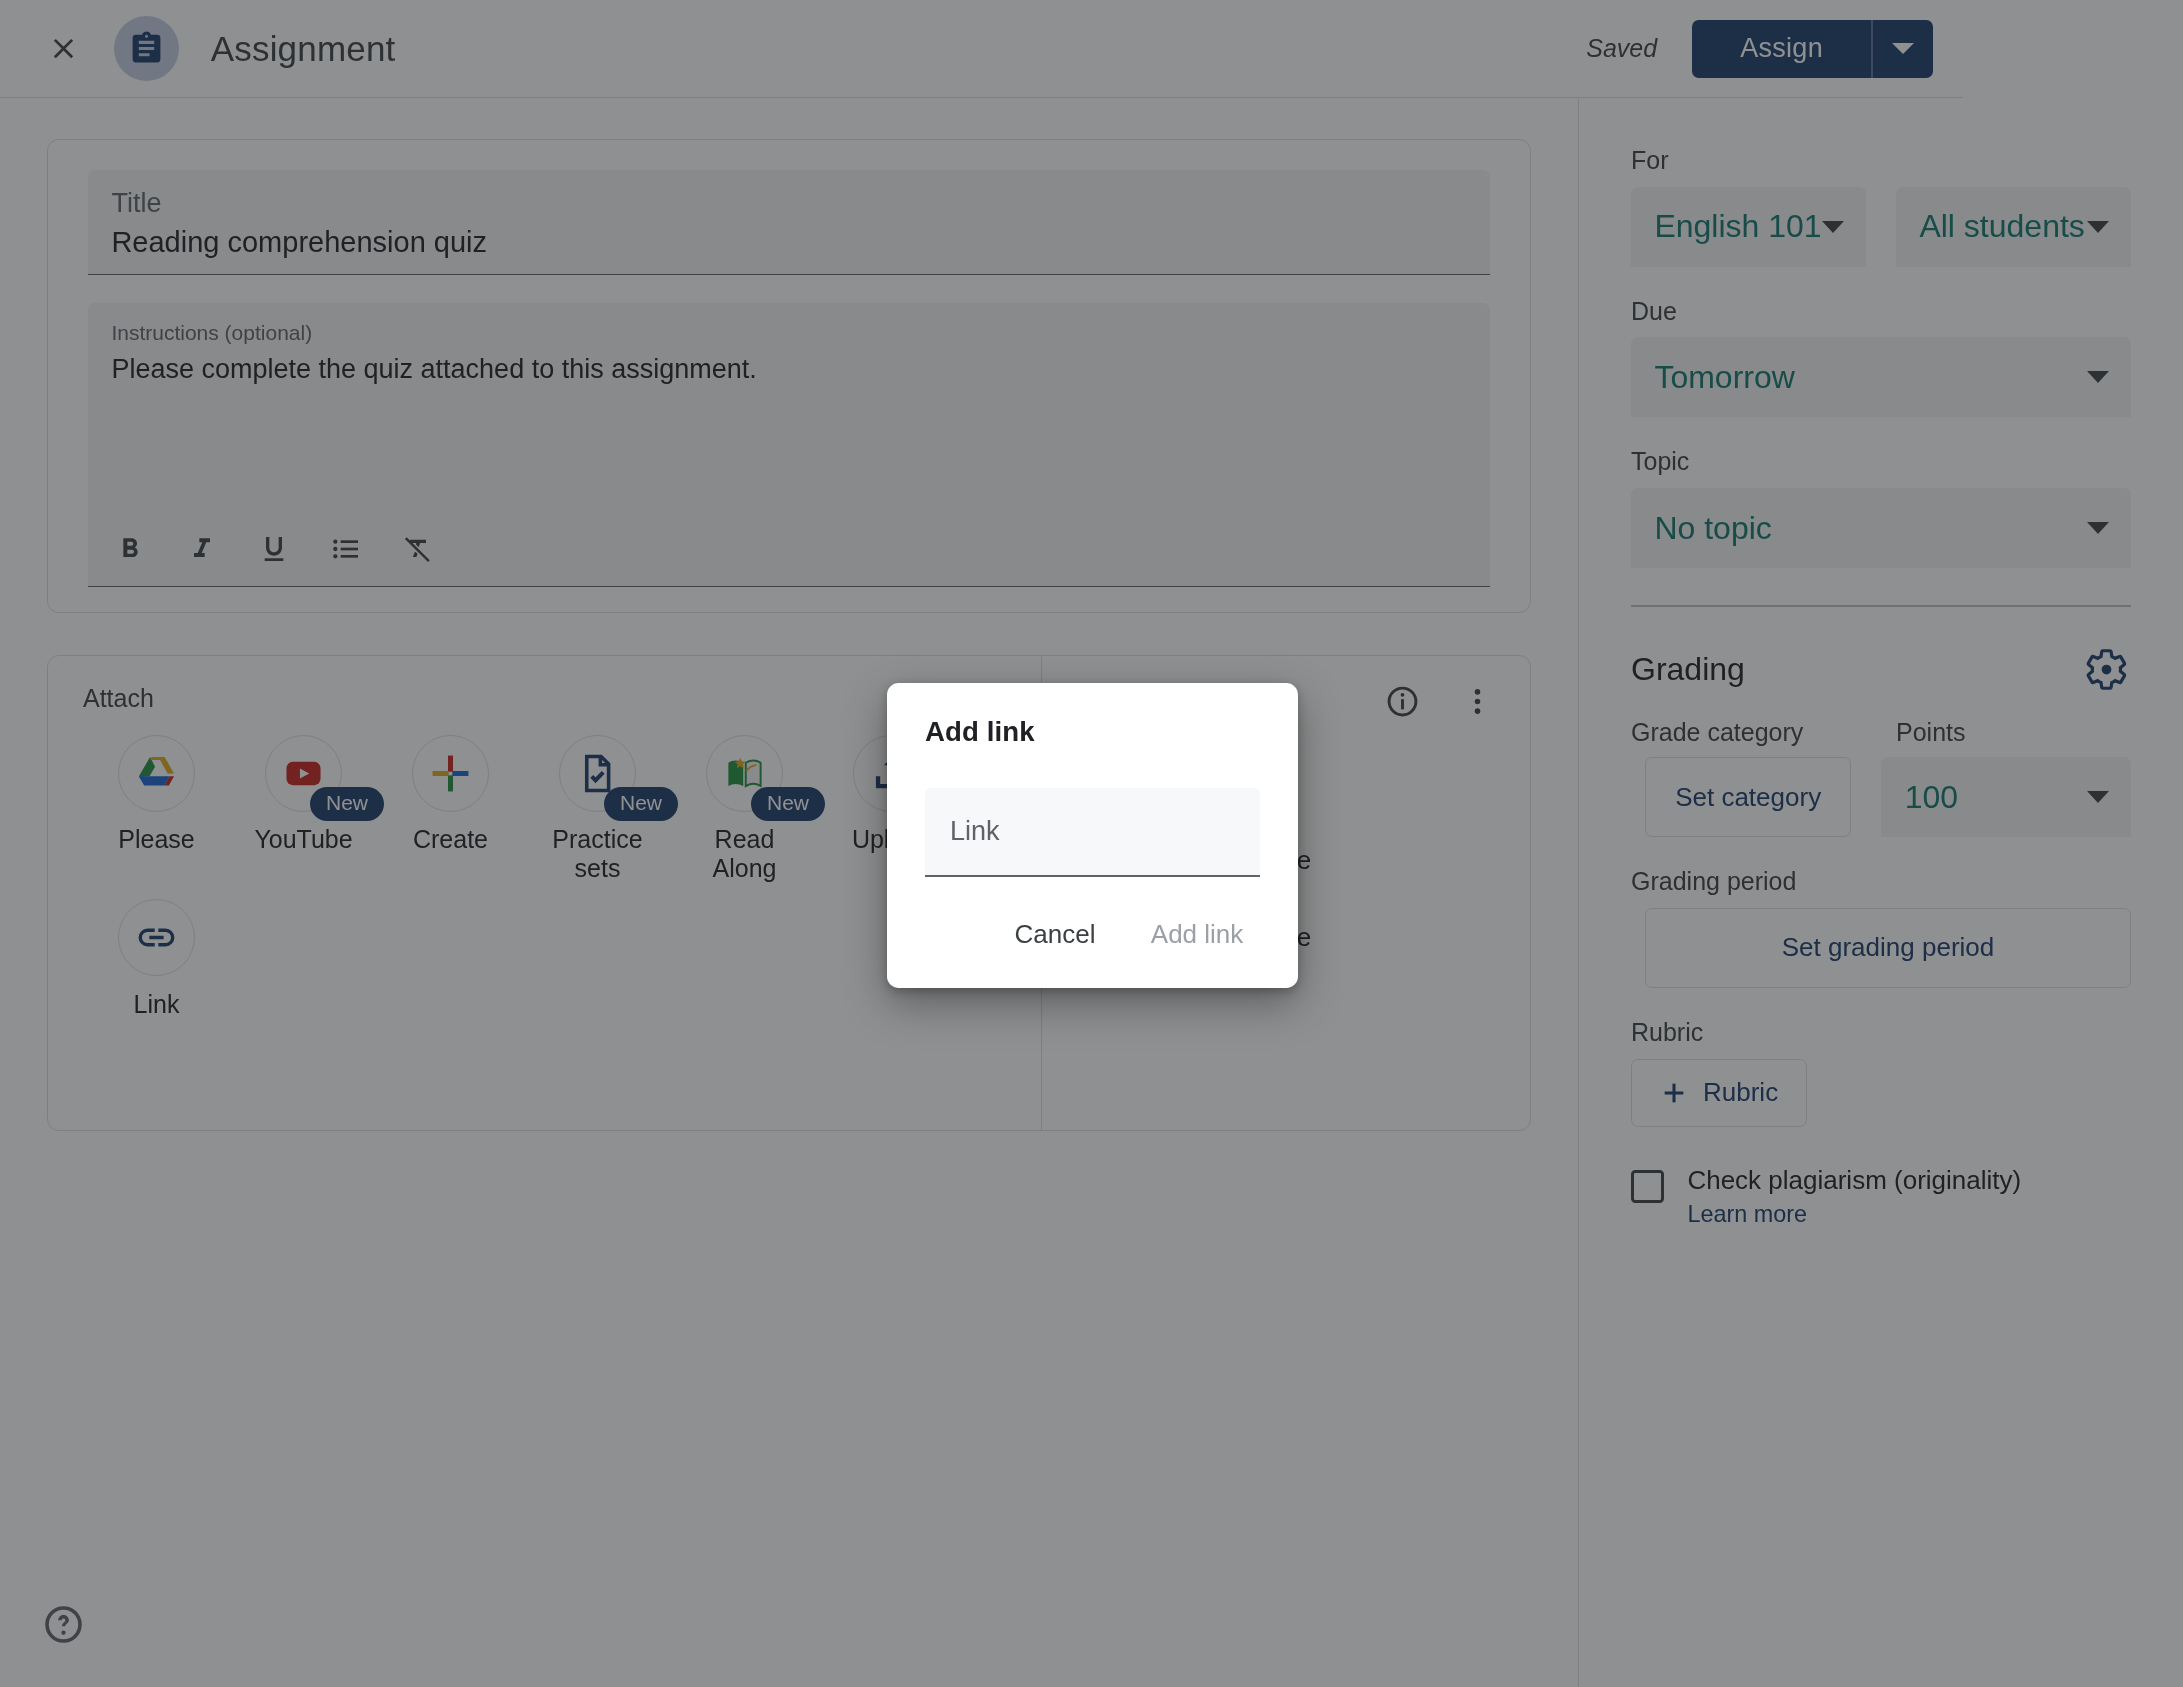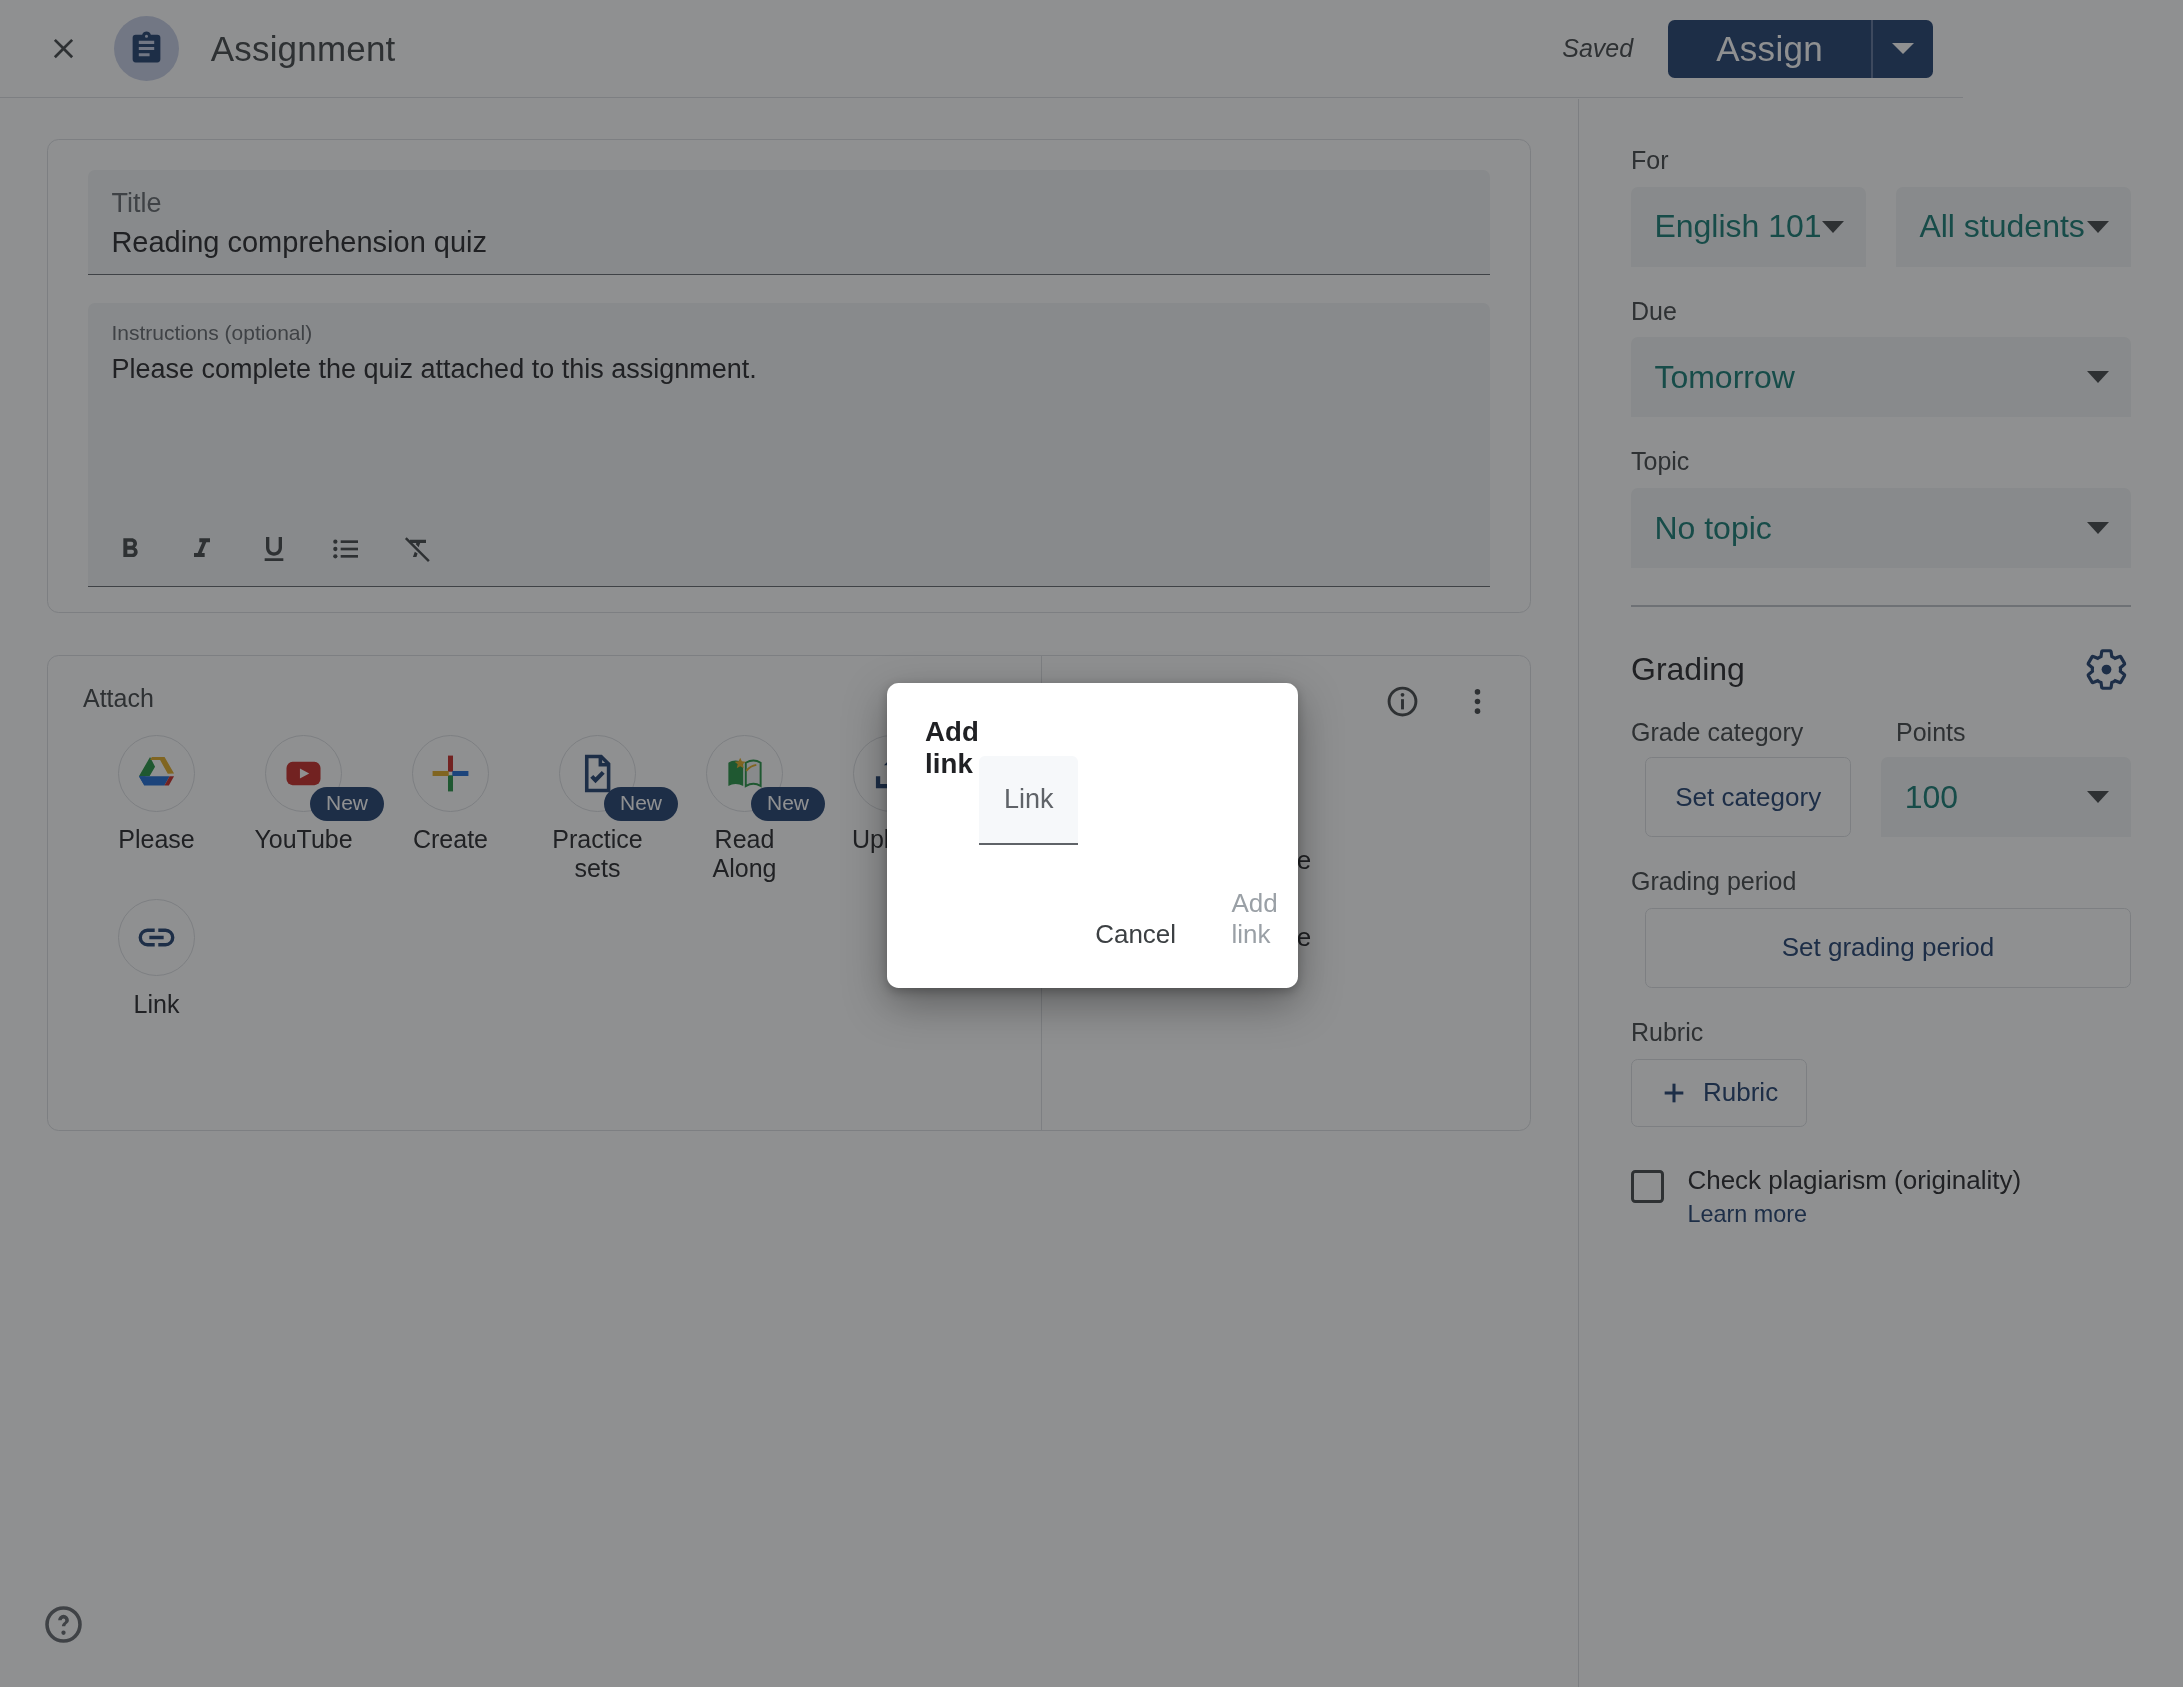--- a/index.html
+++ b/index.html
@@ -51,21 +51,21 @@
   .topbar-right {
     margin-left: auto; display: flex; align-items: center;
   }
   .saved-text {
     font-size: 25px; color: #3c4043; font-style: italic;
     margin-right: 35px;
   }
   .assign-group { display: flex; align-items: stretch; }
   .assign-btn {
     background: #1a3a6b; color: #fff;
-    font-size: 35px; font-weight: 500;
+    font-size: 27px; font-weight: 500;
     border: none; border-radius: 6.7px 0 0 6.7px;
     padding: 10px 48px; height: 58px;
     display: flex; align-items: center; justify-content: center;
     letter-spacing: 0.3px;
   }
   .assign-caret {
     background: #1a3a6b; border-radius: 0 6.7px 6.7px 0;
     width: 62px; height: 58px;
     border-left: 2.5px solid #5b7099;
     display: flex; align-items: center; justify-content: center;
@@ -277,21 +277,21 @@
   
   .modal {
     position: absolute;
     left: 887px; top: 683px;
     width: 411px; height: 305px;
     background: #ffffff;
     border-radius: 11.7px;
     box-shadow: 0 15px 43px rgba(0,0,0,0.35), 0 3.3px 10px rgba(0,0,0,0.22);
     z-index: 900;
     padding: 33px 38px 28px 38px;
-    display: flex; flex-direction: row;
+    display: flex; flex-direction: column;
   }
   .modal-title {
     font-size: 27.6px; color: #202124; font-weight: 700;
     letter-spacing: 0.1px;
   }
   .modal-field {
     margin-top: 40px;
     background: #f6f8fa;
     border-bottom: 2.5px solid #5f6368;
     border-radius: 5.8px 5.8px 0 0;

